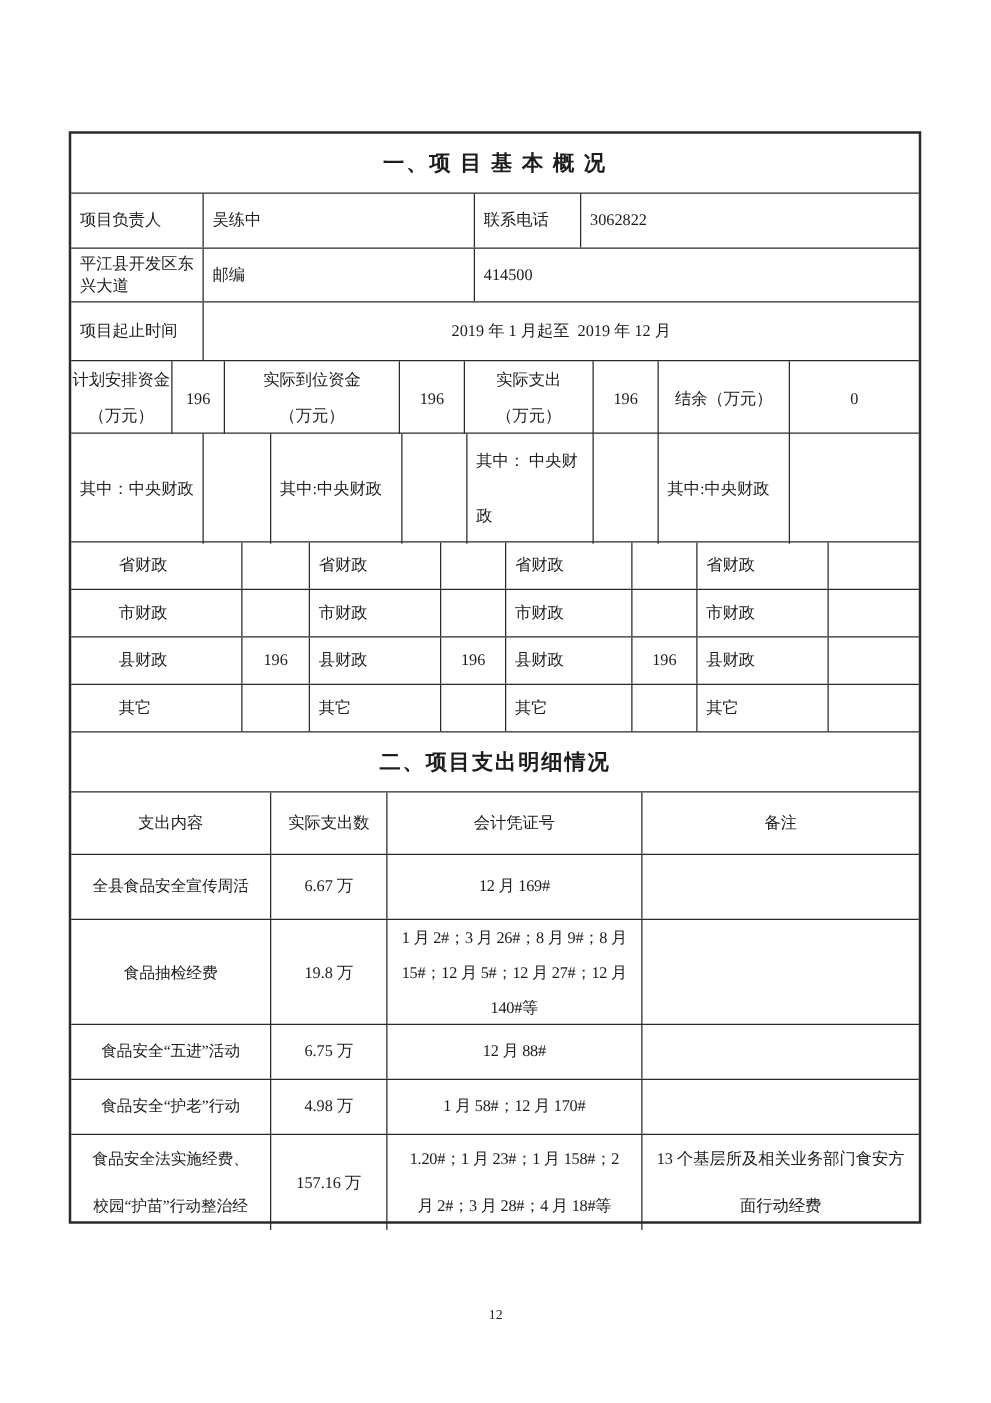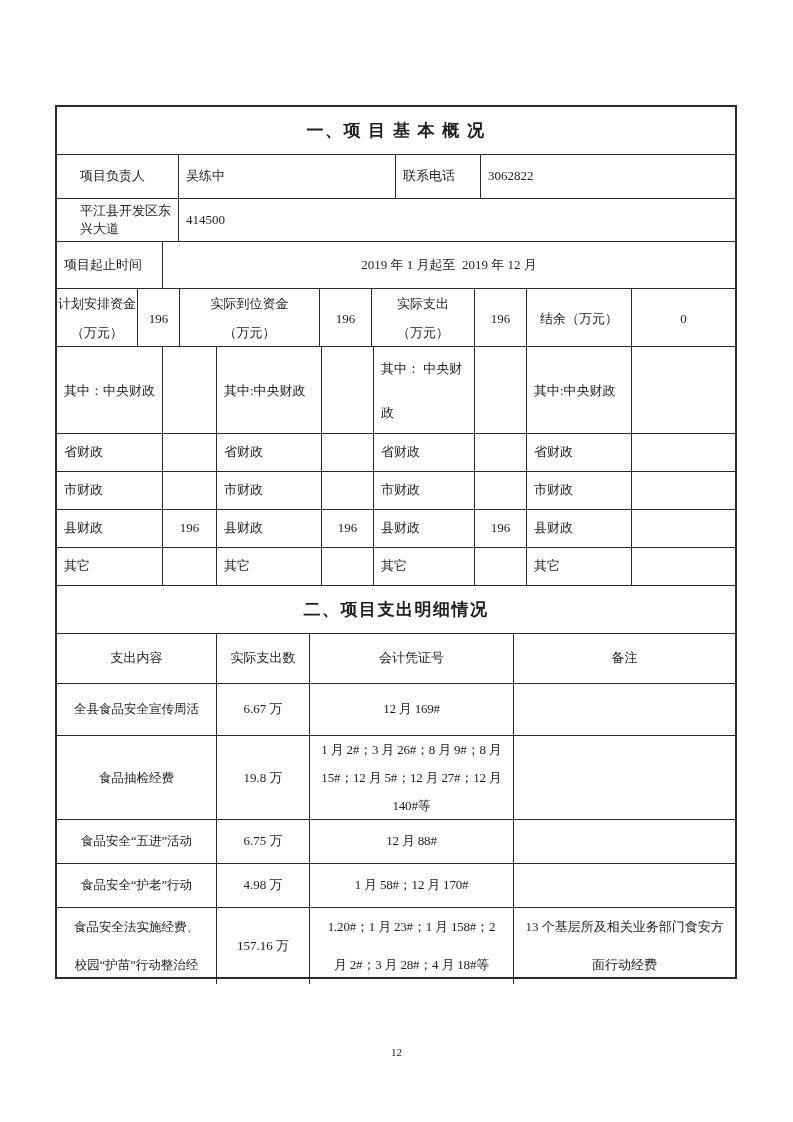--- a/index.html
+++ b/index.html
@@ -20,34 +20,34 @@
     font-size: 13px; line-height: 1.4; text-align: center;
     min-width: 0;
   }
   .cell:last-child { border-right: none; }
   .left { justify-content: flex-start; text-align: left; padding-left: 7px; padding-right: 2px; }
   .pre  { white-space: pre-line; }
   .sp   { white-space: pre; }
   .nowrap { white-space: nowrap; }
 
   
-  .cols-a { grid-template-columns: 106px 217px 85px 1fr; padding-left: 16px; }
+  .cols-a { grid-template-columns: 106px 217px 85px 1fr; }
   .cols-b { grid-template-columns: 106px 1fr; }
   .cols-f { grid-template-columns: 81px 42px 140px 52px 103px 52px 105px 1fr; }
   .cols-s { grid-template-columns: 106px 54px 105px 52px 101px 52px 105px 1fr; }
   .cols-t { grid-template-columns: 160px 93px 204px 1fr; }
 
   
   .r-title1 { height: 48px; }
   .r-leader { height: 44px; }
   .r-addr   { height: 43px; }
   .r-period { height: 47px; }
   .r-fund   { height: 58px; }
   .r-central{ height: 87px; }
-  .r-small  { height: 38px; }
+  .r-small  { height: 38px; padding-left: 31px; }
   .r-title2 { height: 48px; }
   .r-thead  { height: 50px; }
   .r-d1 { height: 52px; }
   .r-d2 { height: 84px; }
   .r-d3 { height: 44px; }
   .r-d4 { height: 44px; }
   .r-d5 { height: 69px; }
 
   .c-title {
     font-family: "Liberation Sans", "DejaVu Sans", sans-serif;
@@ -77,20 +77,21 @@
 
     <div class="row cols-a r-leader">
       <div class="cell left">项目负责人</div>
       <div class="cell left">吴练中</div>
       <div class="cell left">联系电话</div>
       <div class="cell left">3062822</div>
     </div>
 
     <div class="row cols-a r-addr">
       <div class="cell left">平江县开发区东兴大道</div>
+      <div class="cell left">邮编</div>
       <div class="cell left">414500</div>
     </div>
 
     <div class="row cols-b r-period">
       <div class="cell left">项目起止时间</div>
       <div class="cell sp">2019 年 1 月起至  2019 年 12 月</div>
     </div>
 
     <div class="row cols-f r-fund">
       <div class="cell pre">计划安排资金

